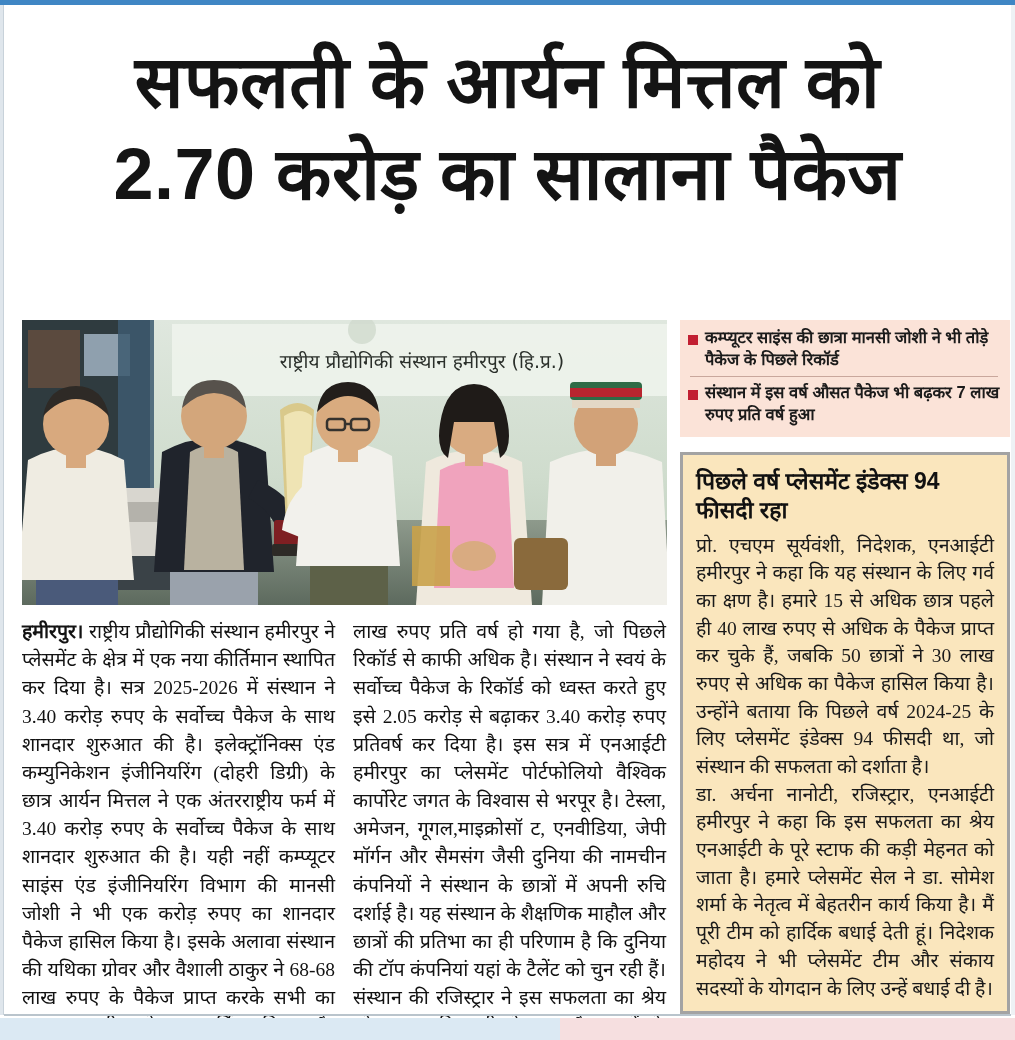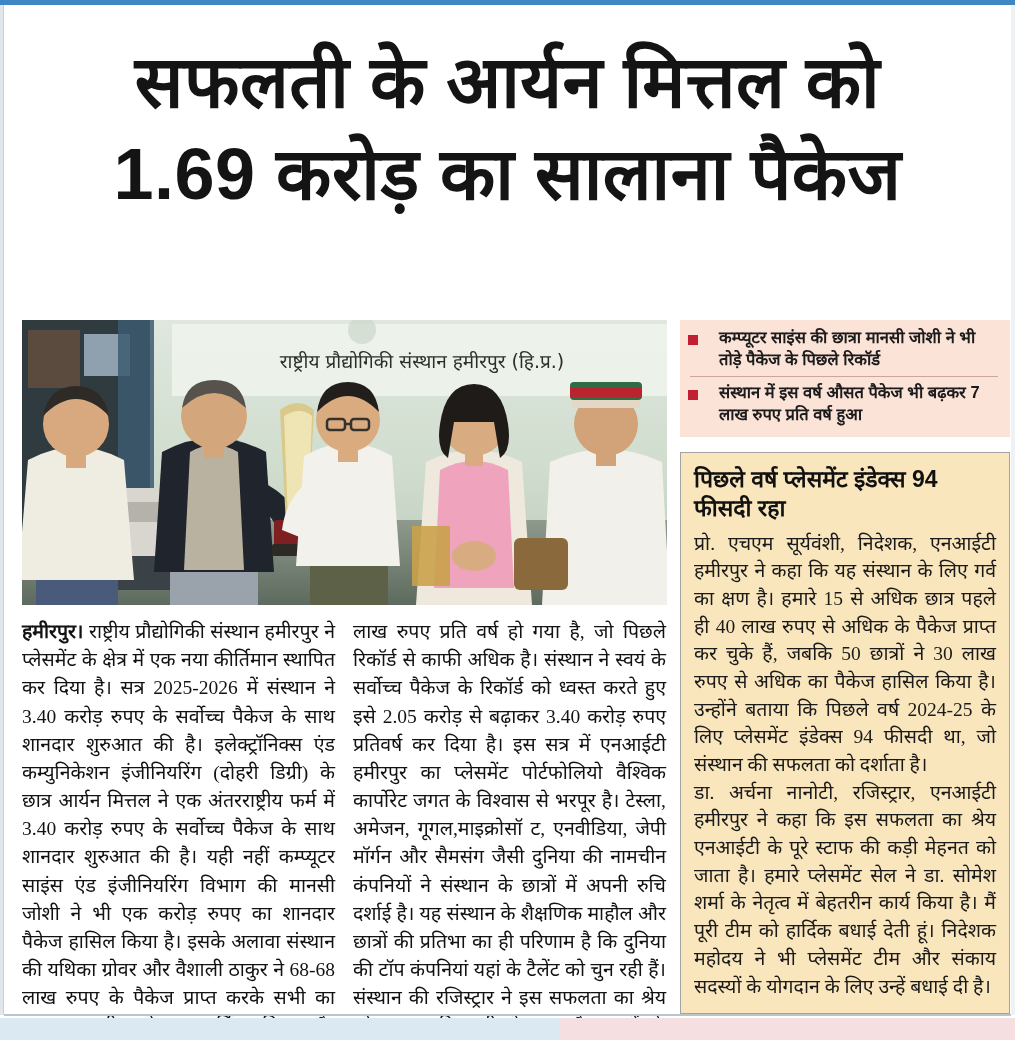--- a/index.html
+++ b/index.html
@@ -109,21 +109,21 @@
     top: 320px;
     width: 330px;
     height: 117px;
     background: #fbe3d8;
     box-sizing: border-box;
     padding: 7px 10px 6px 8px;
   }
   .bullet-row {
     display: flex;
     align-items: flex-start;
-    gap: 21px;
+    gap: 7px;
     justify-content: flex-end;
   }
   .bullet-sq {
     width: 10px;
     height: 10px;
     background: #c21f32;
     margin-top: 8px;
     flex: 0 0 auto;
   }
   .bullet-text {
@@ -140,21 +140,21 @@
   }
 
   
   .side-box {
     position: absolute;
     left: 680px;
     top: 452px;
     width: 330px;
     height: 562px;
     background: #fae6bd;
-    border: 1px solid #a3a3a3;
+    border: 3px solid #a3a3a3;
     box-sizing: border-box;
     padding: 12px 13px 10px 13px;
   }
   .side-head {
     font-family: "Liberation Sans", "DejaVu Sans", sans-serif;
     font-weight: bold;
     font-size: 23px;
     line-height: 1.25;
     color: #111111;
     margin: 0 0 7px 0;
@@ -199,21 +199,21 @@
 <body>
 
 <div id="page">
 
   <div class="top-strip"></div>
   <div class="left-strip"></div>
   <div class="right-strip"></div>
 
   <div class="headline">
     <div class="hl-line">सफलती के आर्यन मित्तल को</div>
-    <div class="hl-line">1.69 करोड़ का सालाना पैकेज</div>
+    <div class="hl-line">2.70 करोड़ का सालाना पैकेज</div>
   </div>
 
   <div class="photo-frame">
     <svg class="photo-svg" viewBox="0 0 645 285" preserveAspectRatio="none">
       <defs>
         <linearGradient id="wallg" x1="0" y1="0" x2="0" y2="1">
           <stop offset="0%" stop-color="#dfe7de"></stop>
           <stop offset="55%" stop-color="#cfdccd"></stop>
           <stop offset="100%" stop-color="#b9c8b8"></stop>
         </linearGradient>

